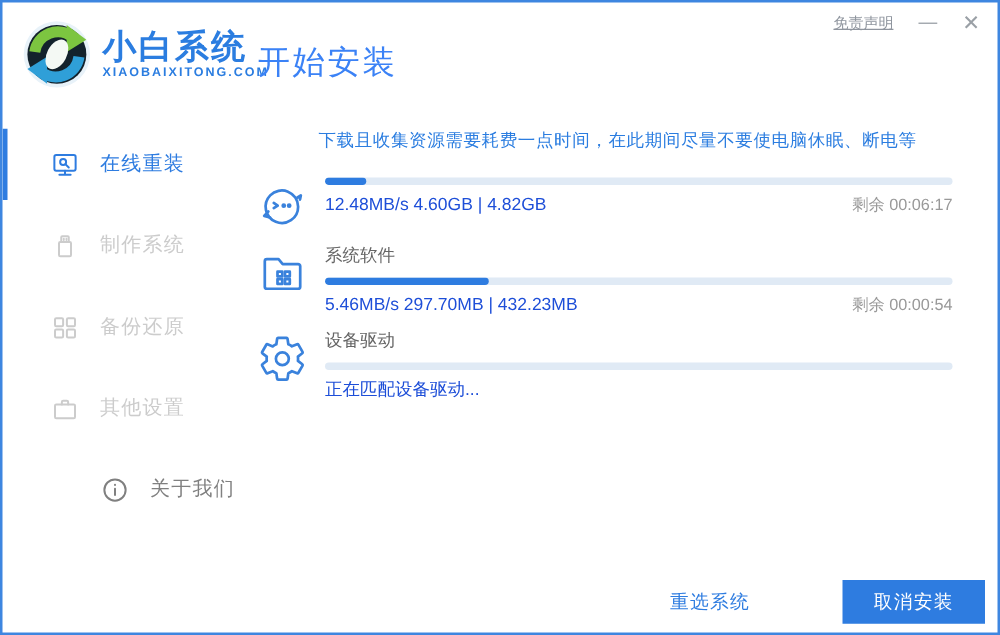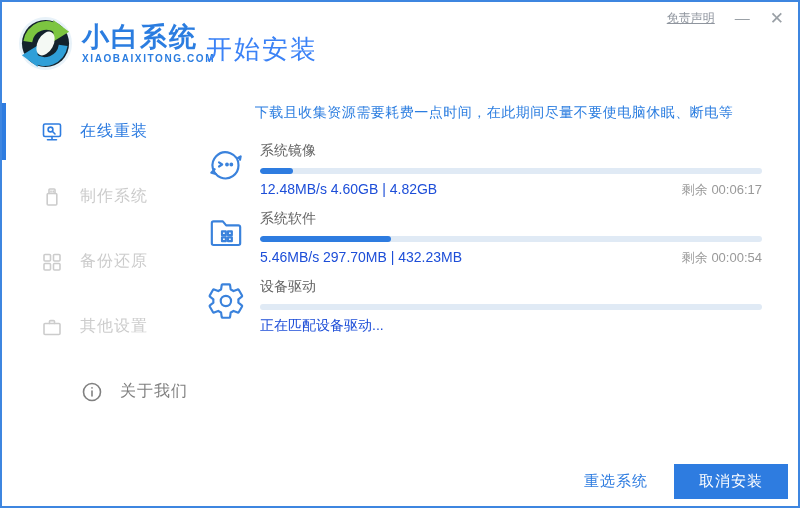--- a/index.html
+++ b/index.html
@@ -41,21 +41,21 @@
   .task-status{ font-size:14px; color:#1d4ed8; }
   .task-remaining{ font-size:13px; color:#999; }
   .note{ position:absolute; left:68px; top:302px; display:flex; align-items:center; gap:7px;
          font-size:14px; color:#2b7de0; }
   .note-icon{ width:17px; height:17px; color:#2b7de0; flex:0 0 17px; }
   
   .footer{ position:absolute; right:10px; bottom:7px; display:flex; align-items:center; gap:26px; }
   .btn-text{ background:none; border:none; color:#2e7ce0; font-size:15px; cursor:pointer;
              font-family:inherit; letter-spacing:1px; }
   .btn-primary{ background:#2e7ce0; border:none; color:#fff; font-size:15px; cursor:pointer;
-                font-family:inherit; width:114px; height:35px; letter-spacing:1px; }
+                font-family:inherit; width:114px; height:35px; letter-spacing:1px;margin-left:48px; }
 </style>
 </head>
 <body>
 
 <div class="window">
 
   <div class="titlebar">
     <span class="disclaimer">免责声明</span>
     <span class="win-btn">—</span>
     <span class="win-btn close">✕</span>
@@ -144,21 +144,20 @@
           <svg viewBox="0 0 24 24" width="40" height="40" fill="none" stroke="currentColor" stroke-width="1.3" stroke-linecap="round" stroke-linejoin="round">
             <path d="M19.5 12.2 a7.8 7.8 0 1 1 -13.4 -5.4 a7.8 7.8 0 0 1 13.4 5.4 z"></path>
             <path d="M5.2 14.5 L3.2 16.6 L6 17.4"></path>
             <path d="M19.2 7.8 l1.6 -1 l-0.4 2"></path>
             <path d="M7.8 10.4 l1.9 1.3 L7.8 12.9"></path>
             <circle cx="12.6" cy="11.7" r="0.5" fill="currentColor"></circle>
             <circle cx="15.2" cy="11.7" r="0.5" fill="currentColor"></circle>
           </svg>
         </span>
         <div class="task-body">
-          <div class="task-name">系统镜像</div>
           <div class="bar">
             <div class="bar-fill" style="width: 6.5%;"></div>
           </div>
           <div class="task-meta">
             <span class="task-status">12.48MB/s 4.60GB | 4.82GB</span>
             <span class="task-remaining">剩余 00:06:17</span>
           </div>
         </div>
       </div>
 

